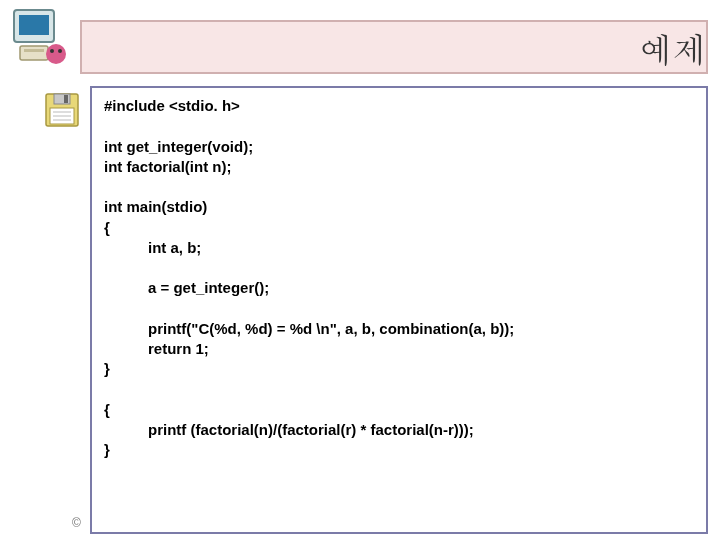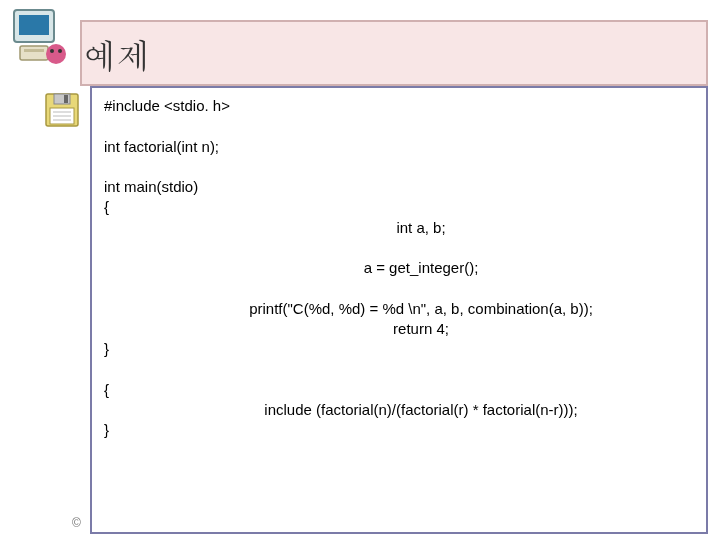--- a/index.html
+++ b/index.html
@@ -9,26 +9,26 @@
     background: #ffffff;
     font-family: "Comic Sans MS", "Segoe UI", sans-serif;
     position: relative;
     overflow: hidden;
   }
   .title-bar {
     position: absolute;
     top: 20px;
     left: 80px;
     right: 12px;
-    height: 66px;
+    height: 54px;
     background: #f8e6e6;
     border: 2px solid #d0b0b0;
     display: flex;
     align-items: center;
-    justify-content: flex-start;
+    justify-content: flex-end;
   }
   .title-text {
     font-family: "Batang", "Gungsuh", serif;
     font-size: 34px;
     color: #333;
   }
   .computer-icon {
     position: absolute;
     top: 6px;
     left: 10px;
@@ -49,23 +49,23 @@
     right: 12px;
     bottom: 6px;
     border: 2px solid #7b7ba8;
     background: #ffffff;
     padding: 8px 12px;
     font-family: "Comic Sans MS", cursive, sans-serif;
     font-size: 15px;
     line-height: 1.35;
     color: #000;
   }
-  .code-box .kw { font-weight: normal; }
+  .code-box .kw { font-weight: bold; }
   .code-line { white-space: pre; }
-  .indent1 { padding-left: 44px; text-align: center; }
+  .indent1 { padding-left: 44px; }
   .copyright {
     position: absolute;
     bottom: 10px;
     left: 72px;
     font-size: 12px;
     color: #777;
   }
 </style>
 </head>
 <body>
@@ -94,30 +94,31 @@
     <rect x="6" y="16" width="24" height="16" fill="#fff" stroke="#a89840"></rect>
     <line x1="9" y1="20" x2="27" y2="20" stroke="#bbb"></line>
     <line x1="9" y1="24" x2="27" y2="24" stroke="#bbb"></line>
     <line x1="9" y1="28" x2="27" y2="28" stroke="#bbb"></line>
   </svg>
 </div>
 
 <div class="code-box">
   <div class="code-line kw">#include &lt;stdio. h&gt;</div>
   <div class="code-line">&nbsp;</div>
+  <div class="code-line kw">int get_integer(void);</div>
   <div class="code-line kw">int factorial(int n);</div>
   <div class="code-line">&nbsp;</div>
   <div class="code-line kw">int main(stdio)</div>
   <div class="code-line kw">{</div>
   <div class="code-line kw indent1">int a, b;</div>
   <div class="code-line">&nbsp;</div>
   <div class="code-line kw indent1">a = get_integer();</div>
   <div class="code-line">&nbsp;</div>
   <div class="code-line kw indent1">printf("C(%d, %d) = %d \n", a, b, combination(a, b));</div>
-  <div class="code-line kw indent1">return 4;</div>
+  <div class="code-line kw indent1">return 1;</div>
   <div class="code-line kw">}</div>
   <div class="code-line">&nbsp;</div>
   <div class="code-line kw">{</div>
-  <div class="code-line kw indent1">include (factorial(n)/(factorial(r) * factorial(n-r)));</div>
+  <div class="code-line kw indent1">printf (factorial(n)/(factorial(r) * factorial(n-r)));</div>
   <div class="code-line kw">}</div>
 </div>
 
 <div class="copyright">©</div>
 
 </body></html>

